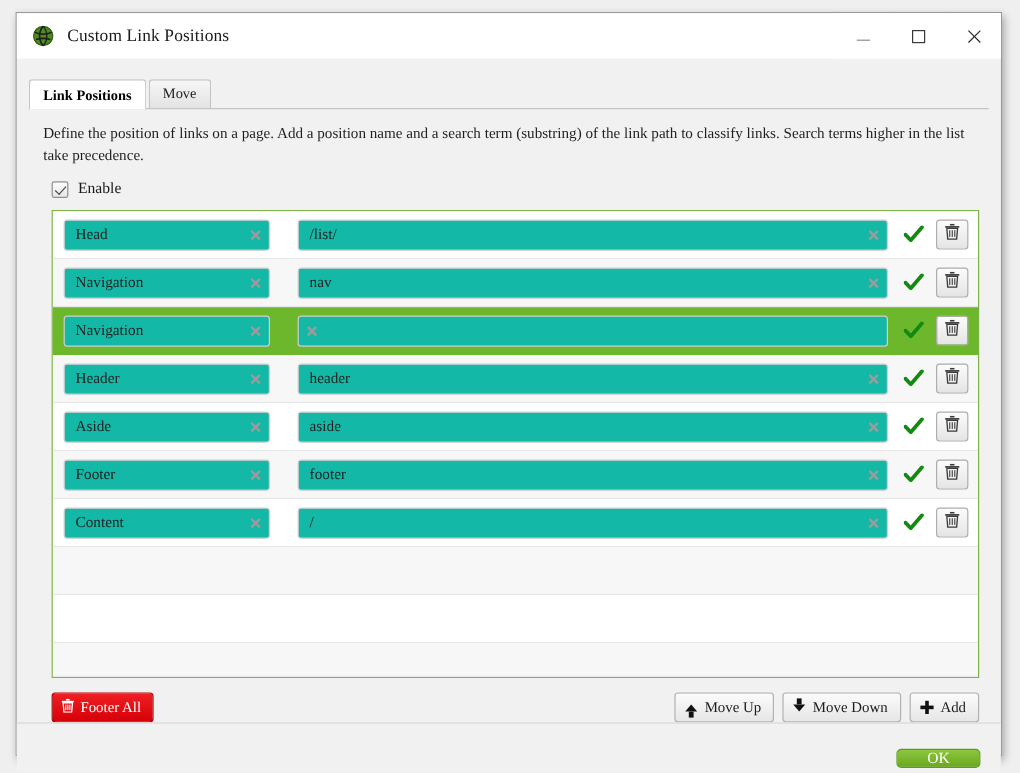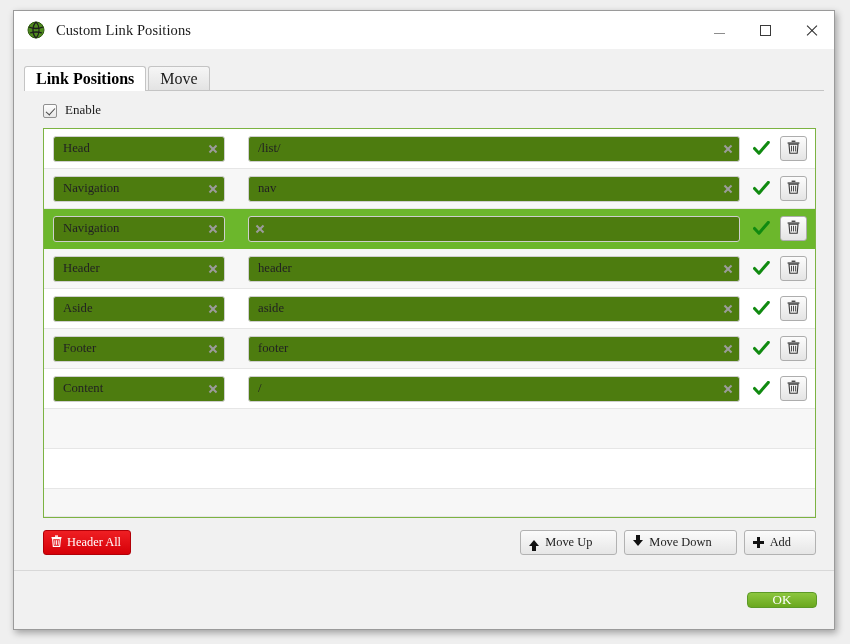--- a/index.html
+++ b/index.html
@@ -86,21 +86,21 @@
     height: 25px;
     margin: 17px 10px 0 10px;
     border-bottom: 1px solid #c4c4c4;
     display: flex;
     align-items: flex-end;
     background: transparent;
   }
   .tab {
     height: 24px;
     padding: 0 11px;
-    font-size: 16px;
+    font-size: 12px;
     color: #1c1c1c;
     display: flex; align-items: center;
     border: 1px solid #c4c4c4;
     border-bottom: none;
     border-radius: 3px 3px 0 0;
     margin-right: 2px;
     background: linear-gradient(to bottom,#f6f6f6,#e3e3e3);
     margin-top: 41px;
   }
   .tab.active {
@@ -167,21 +167,21 @@
     background: #ffffff;
   }
   .row.alt { background: #f7f7f7; }
   .row.selected {
     background: #6cb72c;
     border-bottom: 1px solid #6cb72c;
   }
   .field {
     height: 26px;
     border: 1px solid #cfcfcf;
-    background: #4d7c0f;
+    background: #14b8a6;
     border-radius: 3px;
     display: flex;
     align-items: center;
     position: relative;
   }
   .field.name  { width: 172px; flex: 0 0 auto; }
   .field.path  { flex: 1 1 auto; margin-left: 23px; }
   .field-text {
     font-size: 12.7px;
     color: #222;
@@ -240,21 +240,21 @@
   #delete-all .lbl { margin-left: 5px; }
   .right-btns { margin-left: auto; display: flex; gap: 7px; }
   .gbtn {
     height: 25px;
     border: 1px solid #b2b2b2;
     border-radius: 3px;
     background: linear-gradient(to bottom,#fbfbfb,#e6e6e6);
     font-size: 12.4px;
     color: #1c1c1c;
     display: flex; align-items: center;
-    padding: 0 24px 0 8px;
+    padding: 0 10px 0 8px;
   }
   .gbtn .lbl { margin-left: 6px; }
   .arrow-up, .arrow-dn {
     width: 0; height: 0;
     border-left: 5px solid transparent;
     border-right: 5px solid transparent;
     position: relative;
   }
   .arrow-up { border-bottom: 6px solid #111; }
   .arrow-dn { border-top: 6px solid #111; }
@@ -328,20 +328,21 @@
     </div>
 
     <div id="win-body">
 
       <div id="tabstrip">
         <div class="tab active">Link Positions</div>
         <div class="tab">Move</div>
         <div id="tab-filler"></div>
       </div>
 
+      <div id="description">Define the position of links on a page. Add a position name and a search term (substring) of the link path to classify links. Search terms higher in the list take precedence.</div>
 
       <div id="enable-row">
         <div id="enable-box"></div>
         <div id="enable-label">Enable</div>
       </div>
 
       <div id="list-panel">
           <div class="row">
             <div class="field name">
               <div class="field-text">Head</div>
@@ -526,21 +527,21 @@
           <span>
             <svg width="11" height="12" viewBox="0 0 11 12">
               <rect x="0.5" y="2" width="10" height="1.4" fill="#fff"></rect>
               <rect x="4" y="0.4" width="3" height="1.4" fill="#fff"></rect>
               <path d="M1.6 3.6 h7.8 l-0.7 7.8 h-6.4 z" fill="none" stroke="#fff" stroke-width="1.1"></path>
               <rect x="3.4" y="5.2" width="0.9" height="4.6" fill="#fff"></rect>
               <rect x="5.1" y="5.2" width="0.9" height="4.6" fill="#fff"></rect>
               <rect x="6.8" y="5.2" width="0.9" height="4.6" fill="#fff"></rect>
             </svg>
           </span>
-          <span class="lbl">Header All</span>
+          <span class="lbl">Footer All</span>
         </div>
         <div class="right-btns">
           <div class="gbtn">
             <span class="arrow-up"></span>
             <span class="lbl">Move Up</span>
           </div>
           <div class="gbtn">
             <span class="arrow-dn"></span>
             <span class="lbl">Move Down</span>
           </div>

